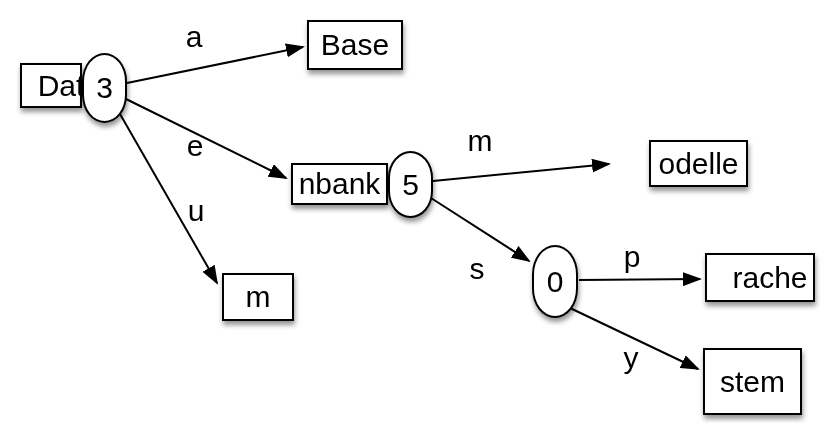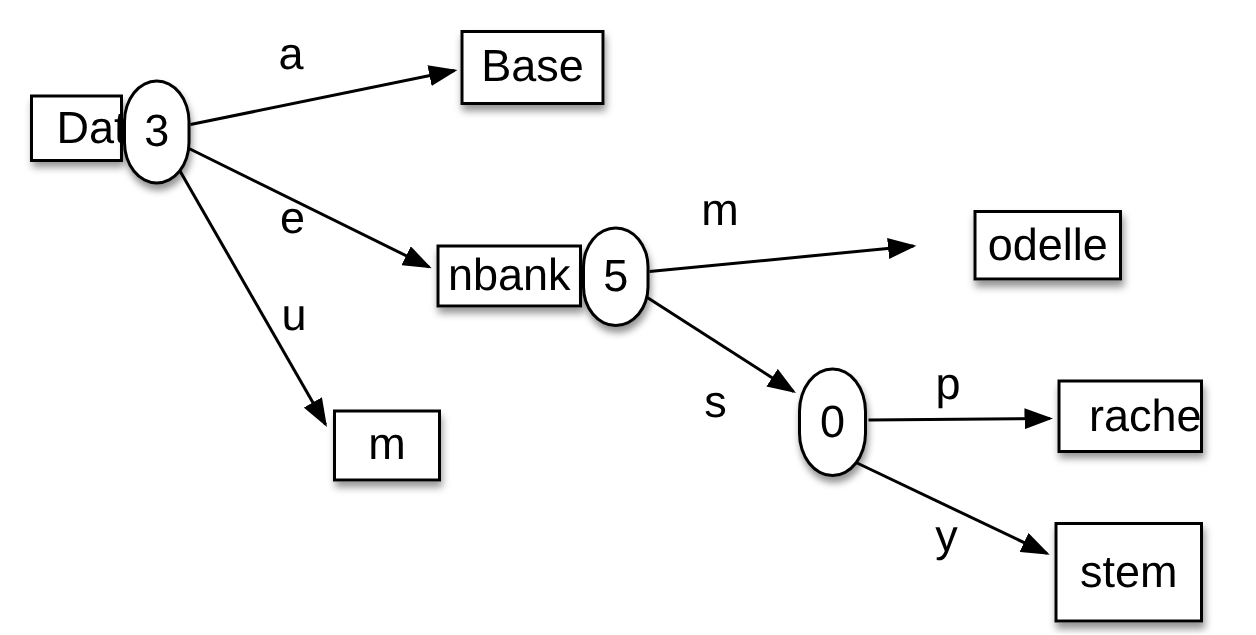--- a/index.html
+++ b/index.html
@@ -107,21 +107,21 @@
   </div>
 
   <div class="rect-node" style="left:222px; top:273px; width:72px; height:48px;">
     <span class="node-label">m</span>
   </div>
 
   <div class="rect-node" style="left:613px; top:140px; width:99px; height:47px;margin-left:36px;">
     <span class="node-label">odelle</span>
   </div>
 
-  <div class="rect-node" style="left:705px; top:253px; width:97px; height:49px;padding-left:20px;">
+  <div class="rect-node" style="left:705px; top:253px; width:110px; height:49px;padding-left:20px;">
     <span class="node-label">rache</span>
   </div>
 
   <div class="rect-node" style="left:703px; top:348px; width:99px; height:67px;">
     <span class="node-label">stem</span>
   </div>
 
   <span class="edge-label" style="left:194px; top:37px;">a</span>
   <span class="edge-label" style="left:195px; top:146px;">e</span>
   <span class="edge-label" style="left:196px; top:211px;">u</span>

